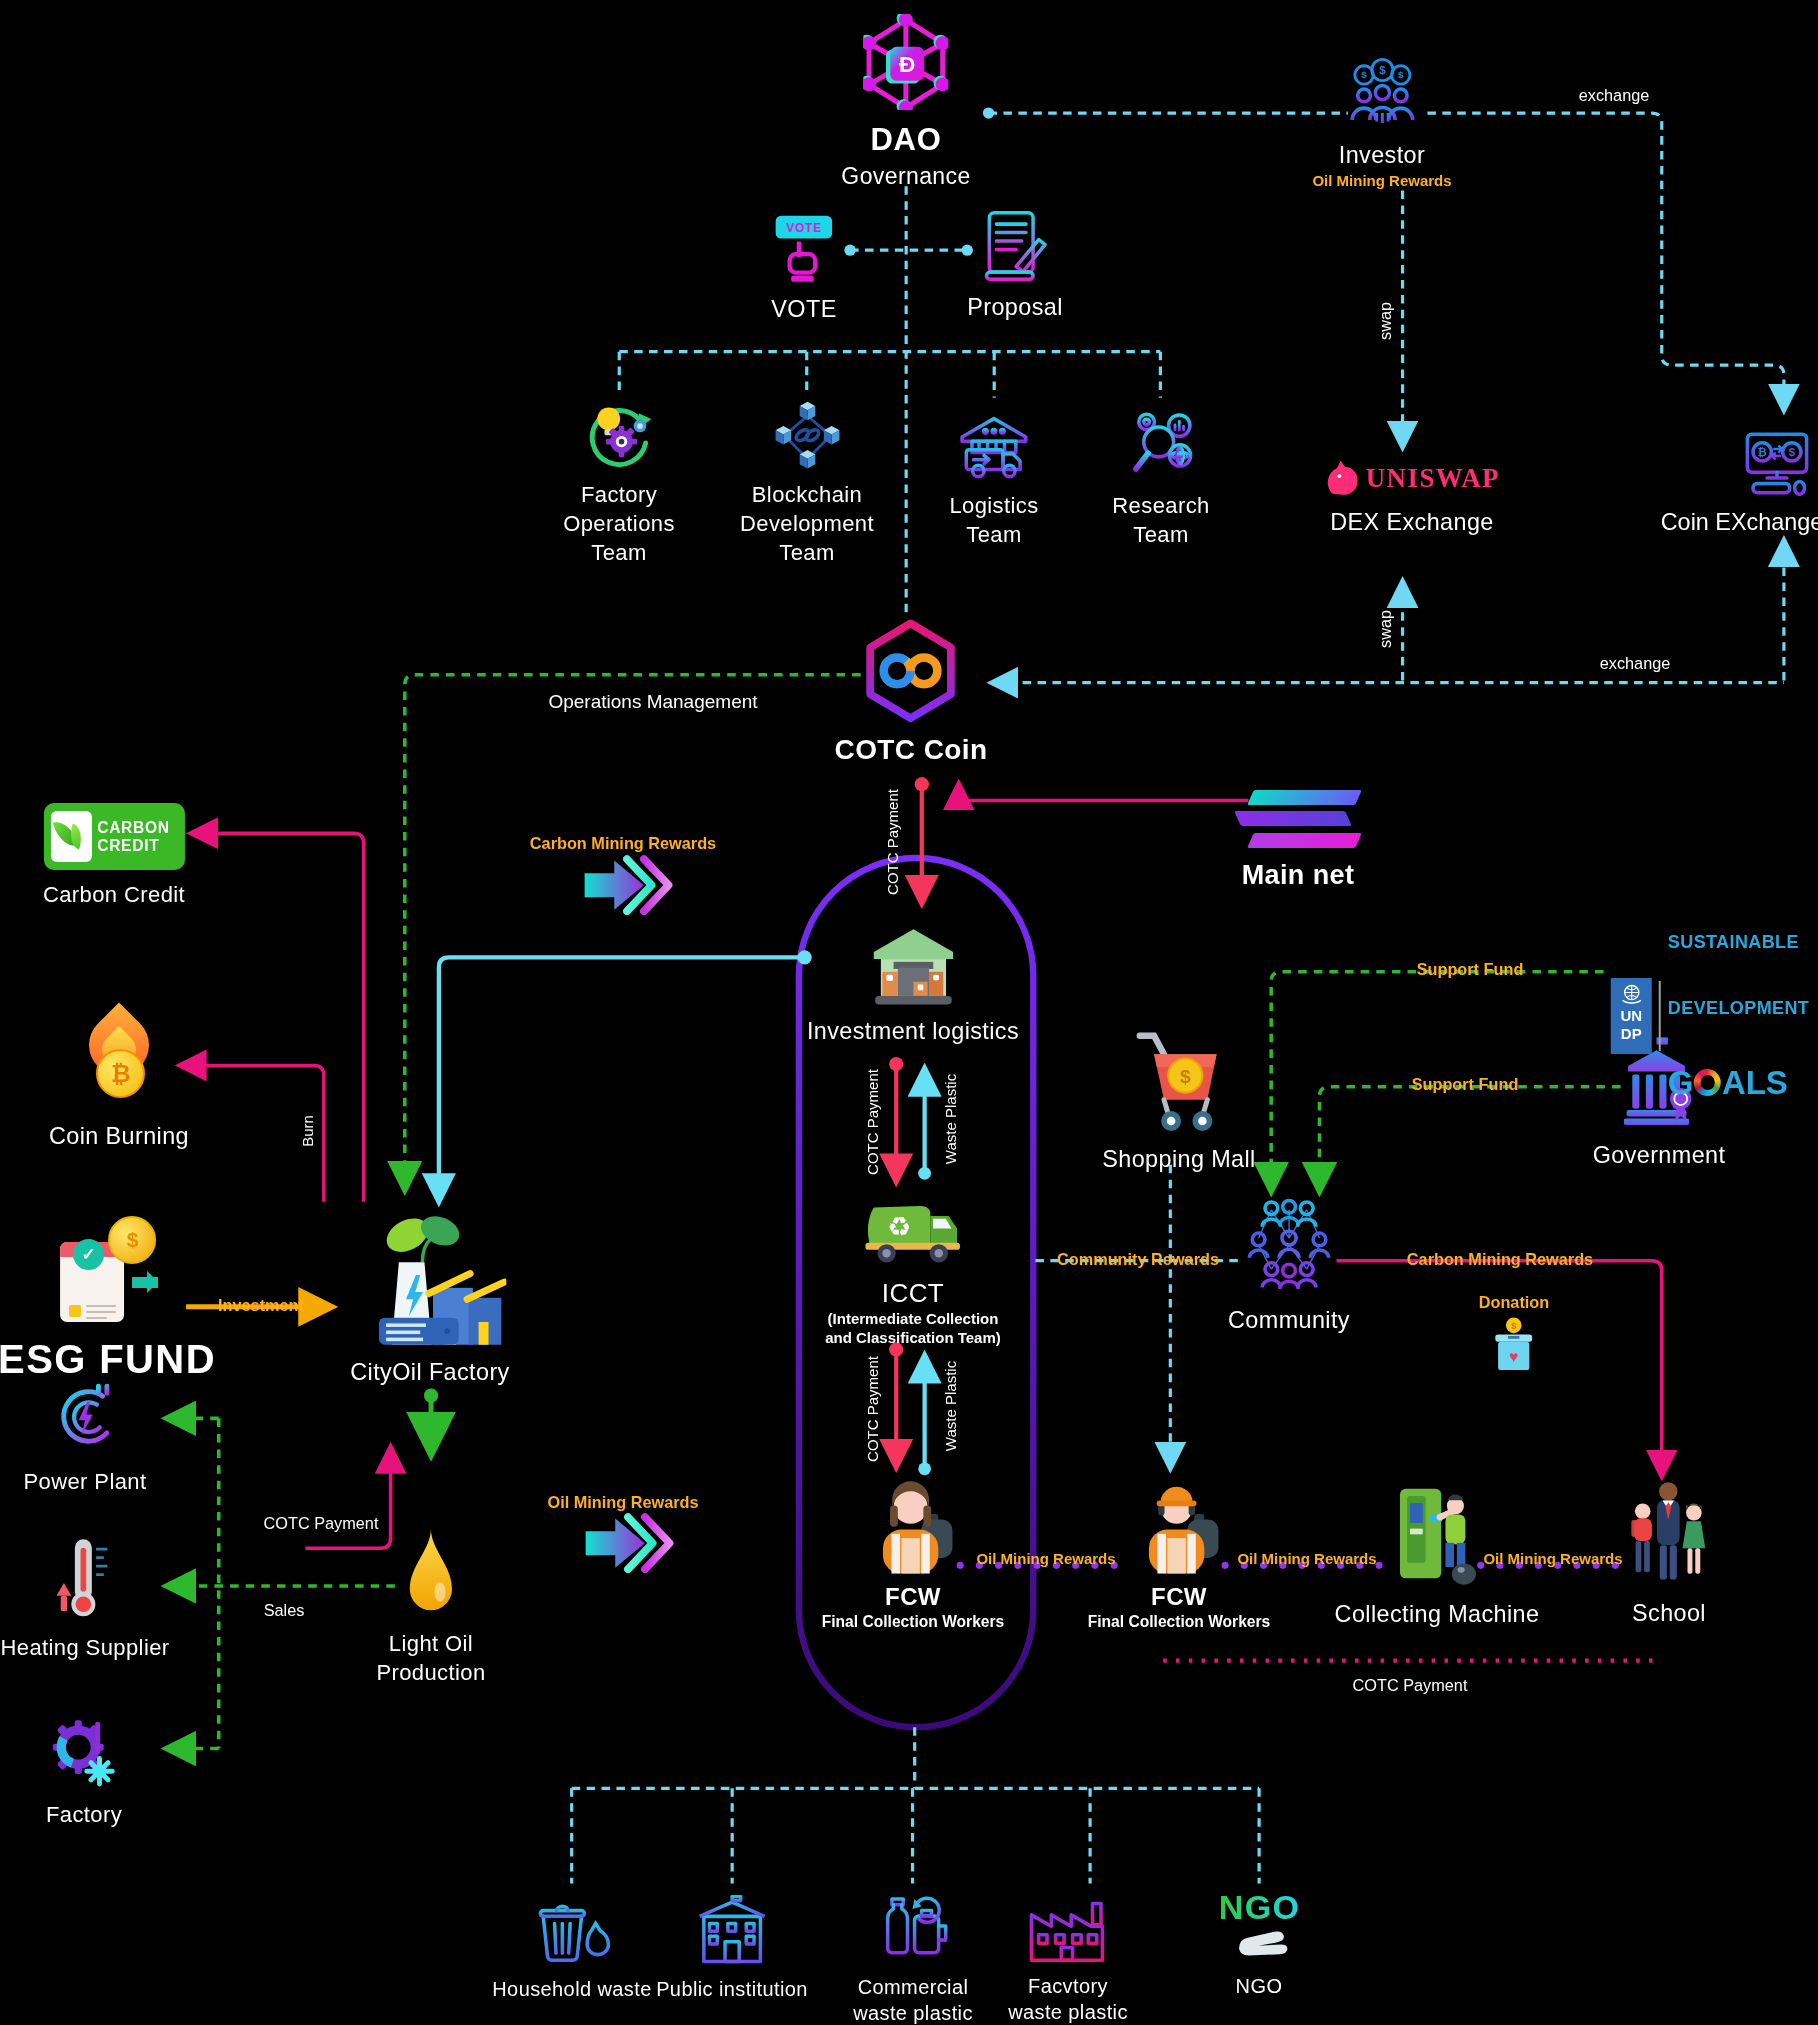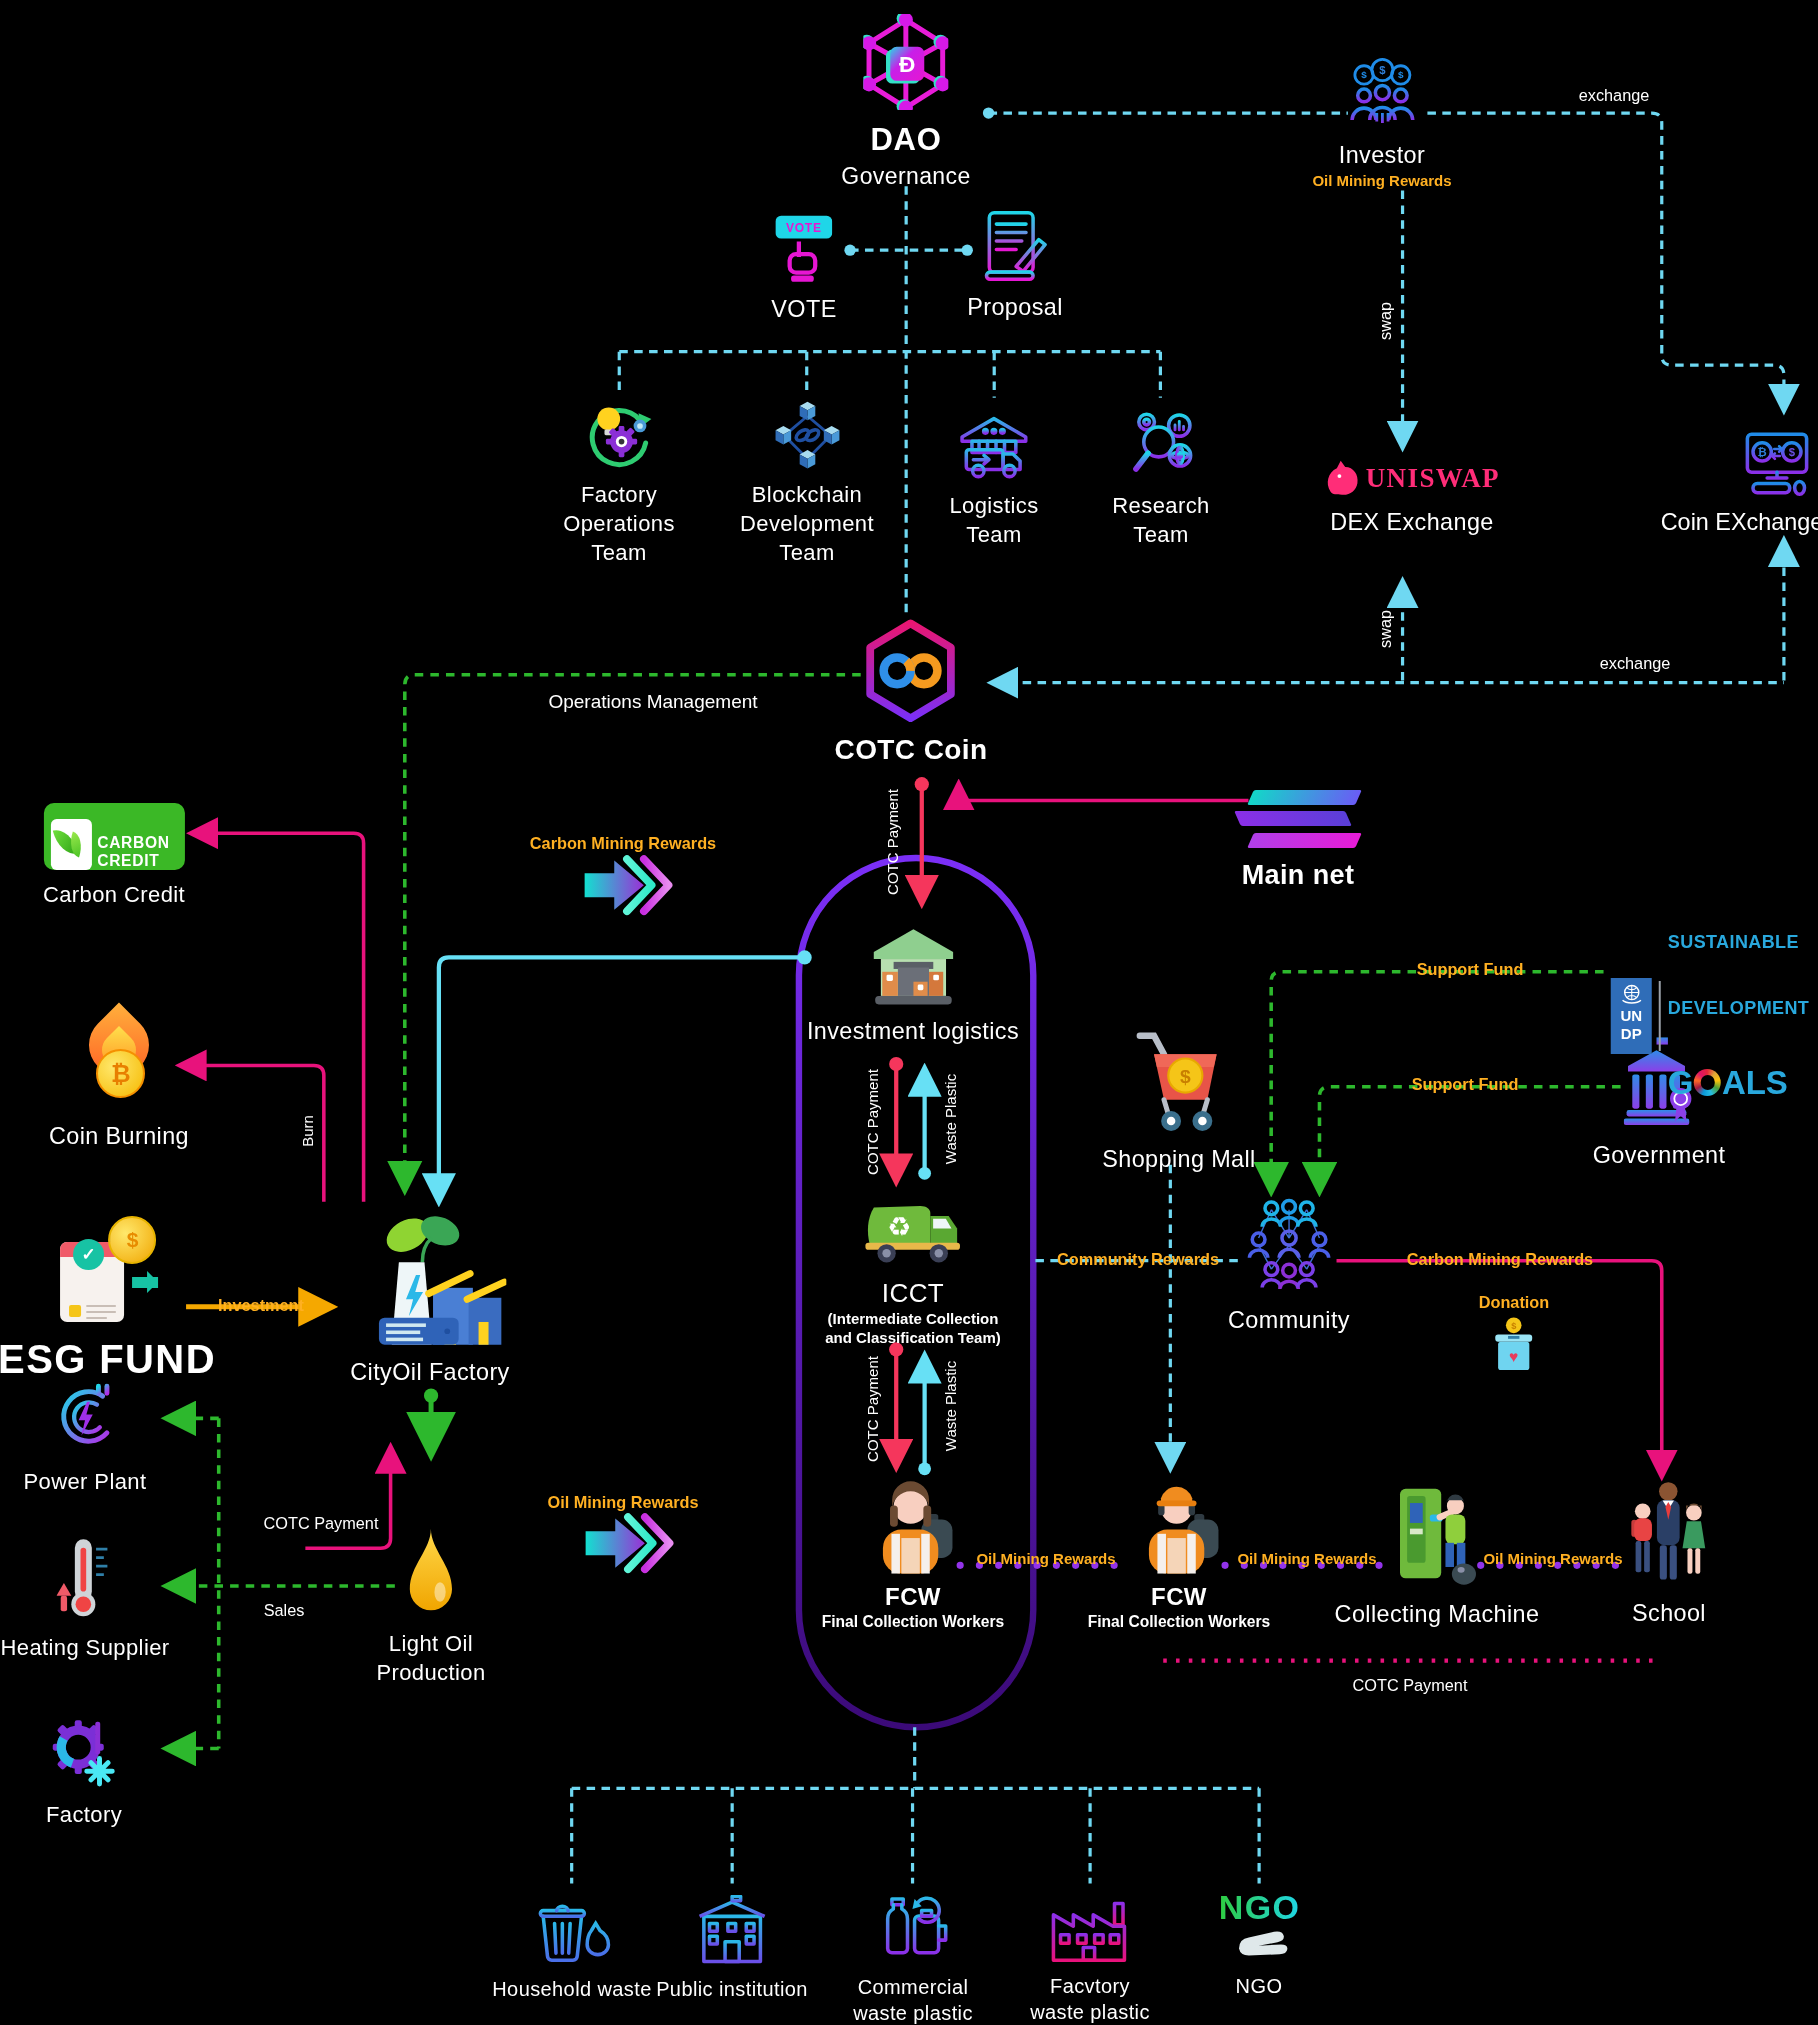--- a/index.html
+++ b/index.html
@@ -20,21 +20,21 @@
   
   .uni-row{display:flex;align-items:center;gap:5.7px;}
   .uni-word{font-family:"Liberation Serif",serif;font-size:27px;font-weight:700;color:#ff2d78;letter-spacing:1.4px;}
   
   .sol{display:flex;flex-direction:column;gap:6.4px;width:121px;}
   .sol div{height:15px;border-radius:2.1px;}
   .sol .b1{background:linear-gradient(90deg,#12d8c8,#6a5cf5);transform:skewX(-24deg);margin-left:12.8px;}
   .sol .b2{background:linear-gradient(90deg,#8b2fe8,#5a3fd8);transform:skewX(24deg);margin-right:10px;}
   .sol .b3{background:linear-gradient(90deg,#b03fe8,#e81cd8);transform:skewX(-24deg);margin-left:12.8px;}
   
-  .cc-badge{width:141px;height:67px;background:#3bb826;border-radius:10px;display:flex;align-items:flex-end;padding:0;}
+  .cc-badge{width:141px;height:67px;background:#3bb826;border-radius:10px;display:flex;align-items:center;padding:0;}
   .cc-leafbox{width:41px;height:51px;background:#fff;border-radius:5.7px;margin:0 5.7px 0 7px;position:relative;overflow:hidden;}
   .leaf1,.leaf2{position:absolute;background:linear-gradient(135deg,#6fe03c,#2ea216);border-radius:0 100% 0 100%;}
   .leaf1{width:18.5px;height:28px;left:5.7px;top:8.5px;transform:rotate(-14deg);}
   .leaf2{width:14px;height:23px;left:18.5px;top:14px;transform:rotate(18deg);background:linear-gradient(135deg,#9ae84c,#4cc426);}
   .cc-text{display:flex;flex-direction:column;color:#fff;font-weight:800;font-size:15.6px;line-height:1.15;letter-spacing:0.7px;text-align:left;}
   
   .burnwrap{position:relative;width:78px;height:99px;}
   .flame{position:absolute;left:9.2px;top:2.8px;width:60px;height:60px;transform:rotate(45deg);border-radius:0 50% 50% 50%;background:linear-gradient(135deg,#ffb03c,#ff5722);}
   .flame2{position:absolute;left:22px;top:21px;width:34px;height:34px;transform:rotate(45deg);border-radius:0 50% 50% 50%;background:linear-gradient(135deg,#ffe04c,#ff8c1f);}
   .bcoin{position:absolute;left:16.3px;top:37px;width:45px;height:45px;border-radius:50%;background:radial-gradient(circle at 35% 35%,#ffe86c,#f5b800);border:2.8px solid #f59000;display:flex;align-items:center;justify-content:center;font-size:24px;font-weight:800;color:#e87f00;}
@@ -866,21 +866,21 @@
       <path d="M62,16 a17,17 0 1 1 2,22"></path>
           <polygon points="58,10 68,20 55,24" fill="#2bb8e8" stroke="none"></polygon>
     </g>
   </svg>
   <div class="n-lbl" style="font-size:20px;margin-top:7px">
     <div>Commercial</div>
         <div>waste plastic</div>
   </div>
 </div>
 
-<div class="node" style="left:1090px;top:1895px">
+<div class="node" style="left:1068px;top:1895px">
   <svg width="87" height="71" viewBox="0 0 122 100">
     <defs>
           <linearGradient id="gFW" x1="0" y1="0" x2="0" y2="1">
             <stop offset="0" stop-color="#8b2fe8"></stop>
             <stop offset="1" stop-color="#e8127c"></stop>
           </linearGradient>
         </defs>
     <g stroke="url(#gFW)" stroke-width="5" fill="none" stroke-linejoin="round">
       <rect x="96" y="12" width="12" height="30"></rect>
       <path d="M10,92 V44 L10,28 L38,44 L38,28 L66,44 L66,28 L94,44 H110 V92 Z"></path>

